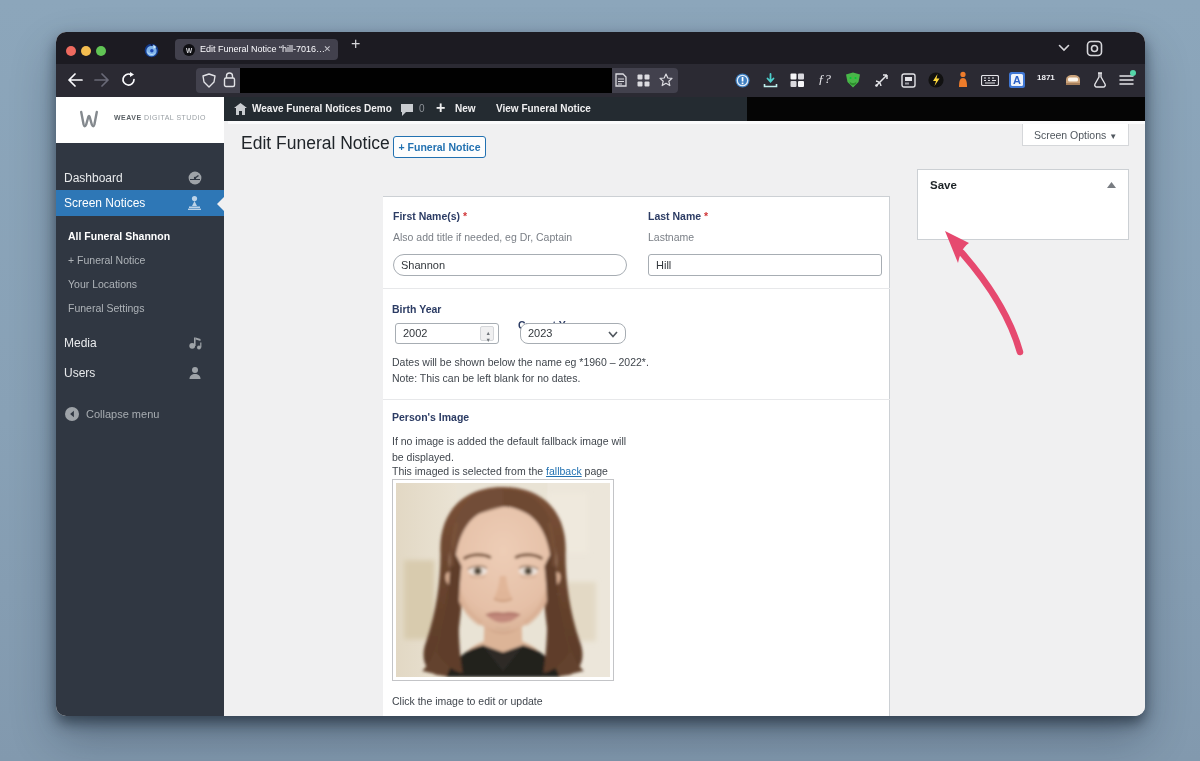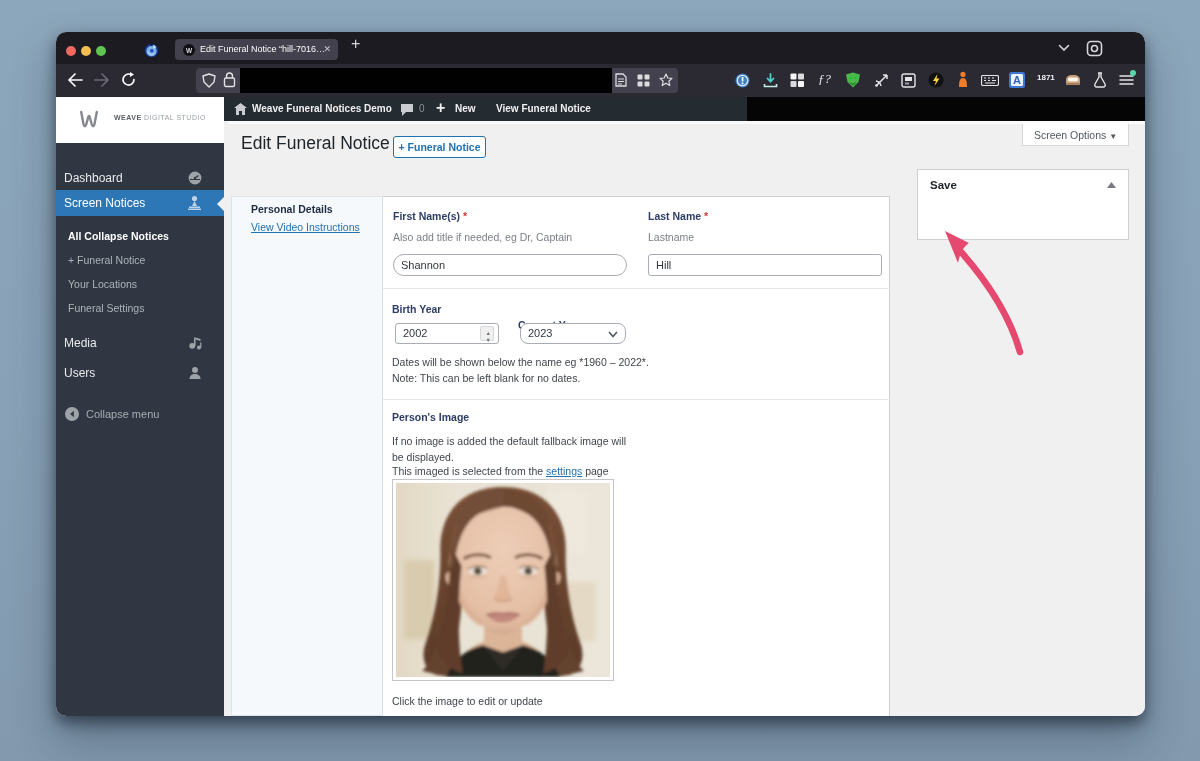--- a/index.html
+++ b/index.html
@@ -202,21 +202,21 @@
     <div class="mi" style="top:93px;height:26px;background:#2e77b6;">
         <span style="position:absolute;left:8px;top:6px;color:#fff;">Screen Notices</span>
       <svg class="ic" style="top:5px;" width="15" height="15" viewBox="0 0 15 15">
           <path d="M7.5 1 a2.6 2.6 0 0 1 0 5.2 a2.6 2.6 0 0 1 0 -5.2 Z" fill="#bcd3e8"></path>
           <path d="M7.5 6 L10 11 H5 Z" fill="#bcd3e8"></path>
           <rect x="2" y="11.5" width="11" height="1.6" fill="#bcd3e8"></rect>
           <rect x="1" y="13.6" width="13" height="1.4" fill="#bcd3e8"></rect>
         </svg>
       <div style="position:absolute;right:0;top:7px;width:0;height:0;border-top:7px solid transparent;border-bottom:7px solid transparent;border-right:7px solid #f0f0f1;"></div>
     </div>
-    <div class="smi" style="top:133px;color:#ffffff;font-weight:bold;">All Collapse Notices</div>
+    <div class="smi" style="top:133px;color:#ffffff;font-weight:bold;">All Funeral Shannon</div>
     <div class="smi" style="top:157px;">+ Funeral Notice</div>
     <div class="smi" style="top:181px;">Your Locations</div>
     <div class="smi" style="top:205px;">Funeral Settings</div>
     <div class="mi" style="top:233px;height:26px;">
         <span style="position:absolute;left:8px;top:6px;">Media</span>
       <svg class="ic" style="top:6px;" width="14" height="14" viewBox="0 0 14 14">
           <circle cx="4.2" cy="9.8" r="2.9" fill="#9ea3a8"></circle>
           <rect x="6" y="1.5" width="1.6" height="8.5" fill="#9ea3a8"></rect>
           <path d="M7.6 1.5 L12.5 3 L12.5 5 L7.6 3.6 Z" fill="#9ea3a8"></path>
           <circle cx="11" cy="11.4" r="2" fill="#9ea3a8"></circle>
@@ -240,24 +240,20 @@
   </div>
   <div class="abs" style="left:168px;top:89px;width:4px;height:595px;background:#f0f0f1;"></div>
   <div class="content">
     <div class="abs" style="left:0;top:0;width:917px;height:3px;background:#fbfbfc;"></div>
 
     <div class="abs" style="left:794px;top:3px;width:107px;height:22px;background:#fff;border:1px solid #d5d7da;border-top:none;font-size:10.5px;color:#50575e;text-align:center;line-height:22px;">Screen Options <span style="font-size:8px;">▼</span></div>
 
     <div class="abs" style="left:13px;top:12px;font-size:17.5px;color:#20252a;">Edit Funeral Notice</div>
     <div class="abs" style="left:165px;top:15px;width:93px;height:22px;background:#fdfdfd;border:1px solid #2271b1;border-radius:3px;color:#2271b1;font-size:10.5px;font-weight:bold;text-align:center;line-height:20px;">+ Funeral Notice</div>
 
-    <div class="postbox-label">
-      <div class="abs" style="left:19px;top:6px;font-size:10.5px;font-weight:bold;color:#1e2b41;">Personal Details</div>
-      <div class="abs" style="left:19px;top:24px;font-size:10.5px;"><a class="blue" href="#">View Video Instructions</a></div>
-    </div>
     <div class="postbox-form"></div>
 
     <div class="flabel" style="left:165px;top:89px;">First Name(s) <span class="req">*</span></div>
     <div class="flabel" style="left:420px;top:89px;">Last Name <span class="req">*</span></div>
     <div class="fhelp" style="left:165px;top:110px;">Also add title if needed, eg Dr, Captain</div>
     <div class="fhelp" style="left:420px;top:110px;">Lastname</div>
     <div class="finput" style="left:165px;top:133px;width:234px;height:22px;border-radius:11px;">Shannon</div>
     <div class="finput" style="left:420px;top:133px;width:234px;height:22px;">Hill</div>
     <div class="hr" style="top:167px;"></div>
 
@@ -273,21 +269,21 @@
           <path d="M1 1 L5 5.5 L9 1" stroke="#50575e" stroke-width="1.6" fill="none"></path>
         </svg>
     </div>
     <div class="ftext" style="left:164px;top:235px;">Dates will be shown below the name eg *1960 – 2022*.</div>
     <div class="ftext" style="left:164px;top:251px;">Note: This can be left blank for no dates.</div>
     <div class="hr" style="top:278px;"></div>
 
     <div class="flabel" style="left:164px;top:290px;">Person's Image</div>
     <div class="ftext" style="left:164px;top:314px;">If no image is added the default fallback image will</div>
     <div class="ftext" style="left:164px;top:330px;">be displayed.</div>
-    <div class="ftext" style="left:164px;top:344px;">This imaged is selected from the <a class="blue" href="#">settings</a> page</div>
+    <div class="ftext" style="left:164px;top:344px;">This imaged is selected from the <a class="blue" href="#">fallback</a> page</div>
     <div class="abs" style="left:164px;top:358px;width:222px;height:202px;background:#fff;border:1px solid #c3c4c7;padding:3px;">
       <svg width="214" height="194" viewBox="0 0 212 196" preserveAspectRatio="none">
         <defs>
           <filter id="soft" x="-20%" y="-20%" width="140%" height="140%">
               <feGaussianBlur stdDeviation="1.4"></feGaussianBlur>
             </filter>
           <filter id="soft2" x="-30%" y="-30%" width="160%" height="160%">
               <feGaussianBlur stdDeviation="2.5"></feGaussianBlur>
             </filter>
           <radialGradient id="skin" cx="0.5" cy="0.38" r="0.72">

